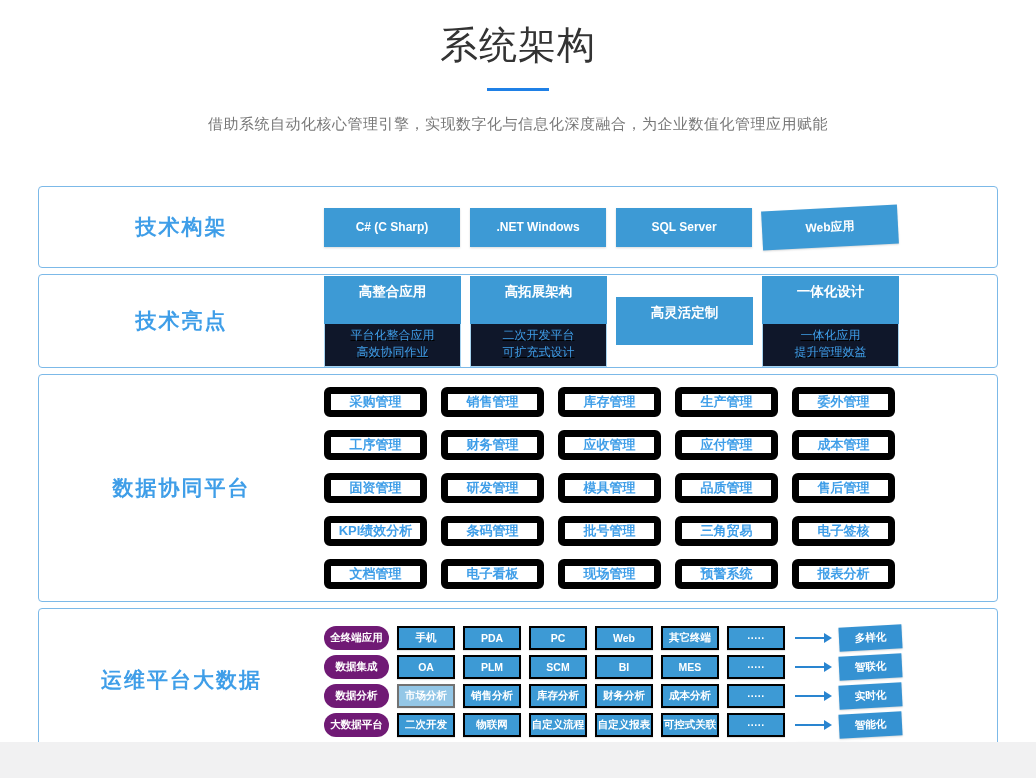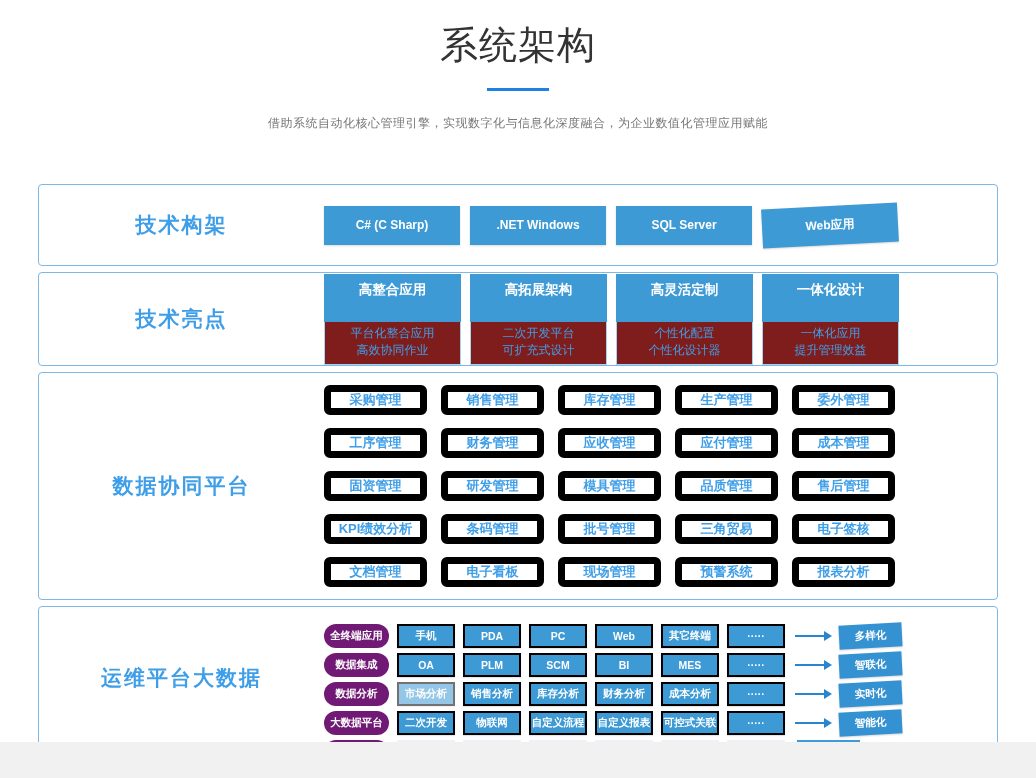--- a/index.html
+++ b/index.html
@@ -2,41 +2,41 @@
 <html><head>
 <meta charset="utf-8">
 <style>
   html,body{margin:0;padding:0;background:#fff;}
   body{font-family:"Liberation Sans","DejaVu Sans",sans-serif;}
   .page{position:relative;width:1036px;height:778px;background:#fff;overflow:hidden;}
 
   
   .title{padding-top:20px;text-align:center;font-size:38px;color:#333;font-weight:400;letter-spacing:1px;}
   .title-underline{width:62px;height:3px;background:#1f80e6;margin:17px auto 0;}
-  .subtitle{margin-top:24px;text-align:center;font-size:12px;color:#777;letter-spacing:.5px;}
+  .subtitle{margin-top:24px;text-align:center;font-size:15px;color:#777;letter-spacing:.5px;}
 
   
   .panel{box-sizing:border-box;width:960px;margin:0 0 6px 38px;border:1px solid #7cb9e8;border-radius:4px;background:#fff;display:flex;}
   .panel-first{margin-top:52px;}
   .panel-label{width:285px;flex:none;display:flex;align-items:center;justify-content:center;font-size:21px;font-weight:bold;color:#3f9ee8;letter-spacing:2px;}
   .p1{height:82px;}
   .p2{height:94px;}
   .p3{height:228px;}
   .p4{height:144px;overflow:hidden;}
 
   
   .tf-content{display:flex;align-items:center;gap:10px;}
   .btn-solid{width:136px;height:39px;flex:none;background:#3d9ad5;color:#fff;font-size:12px;font-weight:bold;display:flex;align-items:center;justify-content:center;box-shadow:0 1px 2px rgba(0,0,0,.15);}
   .tilt{transform:rotate(-3deg);}
 
   
   .th-content{display:flex;align-items:center;gap:9px;}
   .card{width:137px;flex:none;}
   .card-head{height:48px;line-height:32px;background:#3d9ad5;color:#fff;font-size:13.5px;font-weight:bold;text-align:center;}
-  .card-body{border:1px solid #a7d3ef;border-top:none;padding:3px 0 5px;background:#7f1d1d;}
+  .card-body{border:1px solid #a7d3ef;border-top:none;padding:3px 0 5px;background:#0f172a;text-decoration:underline;}
   .card-line{font-size:12px;line-height:17px;color:#3f9ee8;text-align:center;}
 
   
   .dp-grid{align-self:center;display:grid;grid-template-columns:repeat(5,103px);gap:13px 14px;}
   .pill{height:30px;box-sizing:border-box;border:7px solid #000000;border-radius:6px;background:#fff;color:#3f9ee8;font-size:13px;font-weight:bold;display:flex;align-items:center;justify-content:center;white-space:nowrap;}
 
   
   .ops-rows{padding-top:17px;display:flex;flex-direction:column;gap:5px;}
   .ops-row{display:flex;align-items:center;gap:8px;}
   .ops-cat{width:65px;height:24px;flex:none;background:#701a75;color:#fff;font-size:10.5px;font-weight:bold;display:flex;align-items:center;justify-content:center;border-radius:12px;}
@@ -83,24 +83,20 @@
         </div>
         <div class="card">
           <div class="card-head">高拓展架构</div>
           <div class="card-body">
             <div class="card-line">二次开发平台</div>
             <div class="card-line">可扩充式设计</div>
           </div>
         </div>
         <div class="card">
           <div class="card-head">高灵活定制</div>
-          <div class="card-body">
-            <div class="card-line">个性化配置</div>
-            <div class="card-line">个性化设计器</div>
-          </div>
         </div>
         <div class="card">
           <div class="card-head">一体化设计</div>
           <div class="card-body">
             <div class="card-line">一体化应用</div>
             <div class="card-line">提升管理效益</div>
           </div>
         </div>
       </div>
   </section>

